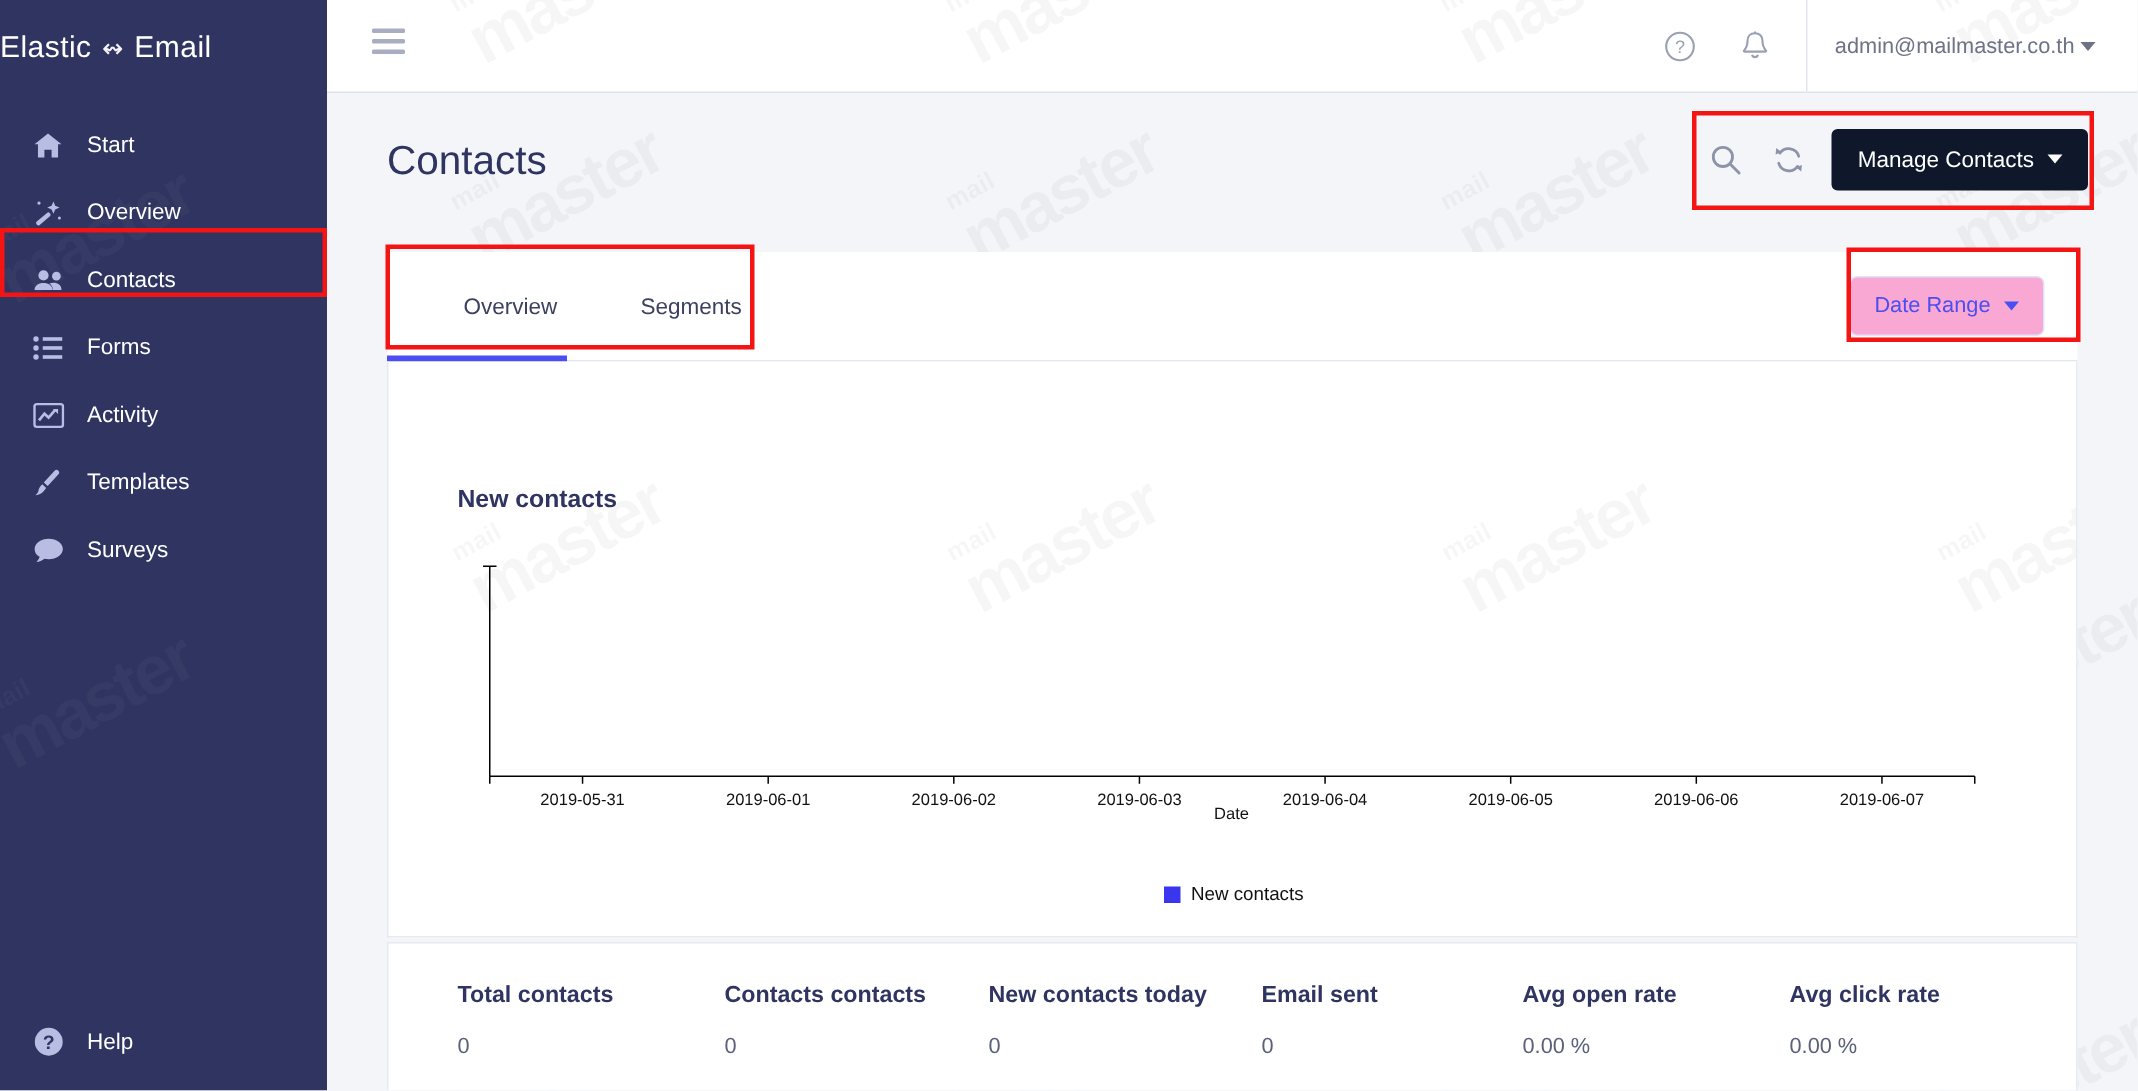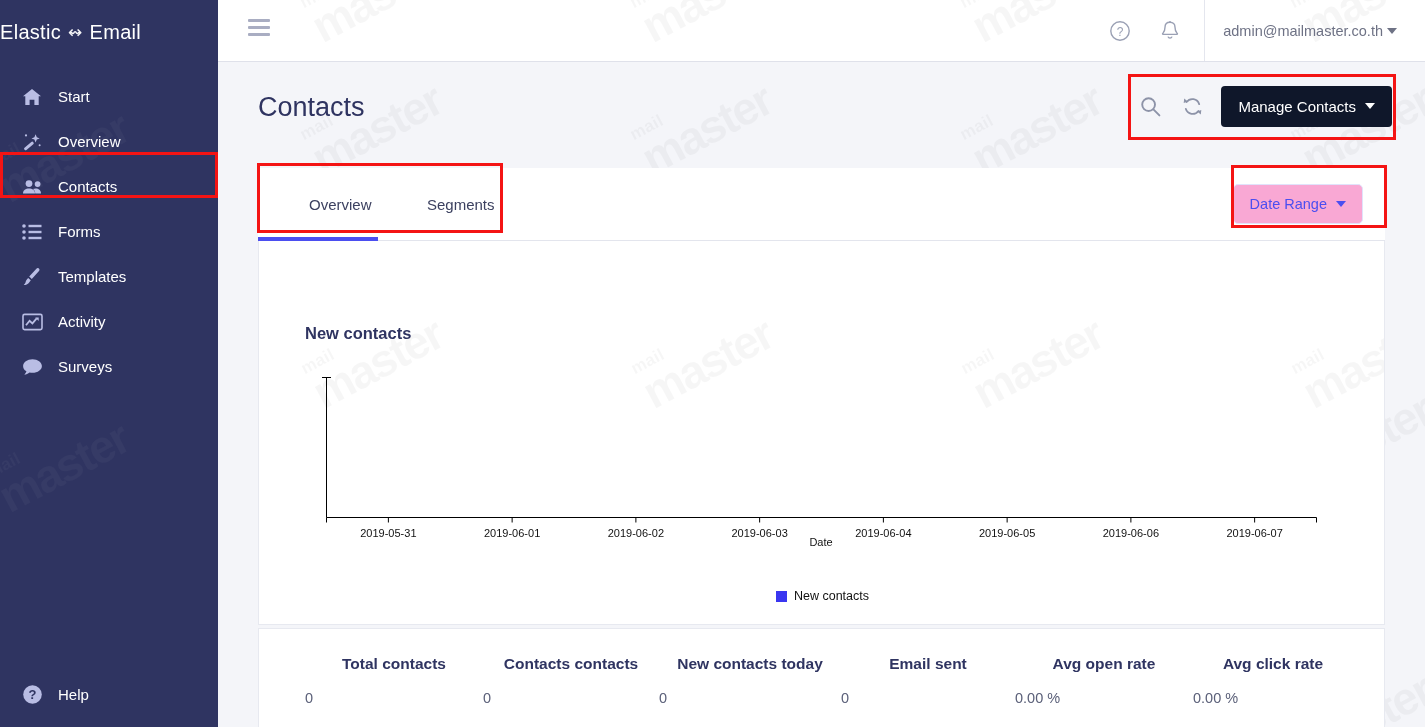--- a/index.html
+++ b/index.html
@@ -225,21 +225,21 @@
   
   #stats-card {
     position: absolute; left: 40px; top: 566px;
     width: 1127px; height: 110px;
     background: #ffffff;
     border: 1px solid #e7e9f0;
     display: flex;
     align-items: flex-start;
   }
   .stat { padding-top: 26px; }
-  .stat .k { font-size: 15.5px; color: #2f3461; font-weight: 700; white-space: nowrap; text-align: center; }
+  .stat .k { font-size: 15.5px; color: #2f3461; font-weight: 700; white-space: nowrap; }
   .stat .v { font-size: 14.5px; color: #5b6079; margin-top: 17px; }
   .s0 { margin-left: 46px; width: 178px; }
   .s1 { width: 176px; }
   .s2 { width: 182px; }
   .s3 { width: 174px; }
   .s4 { width: 178px; }
   .s5 { width: 160px; }
 
   .axis-txt {
     font-family: "Liberation Sans", sans-serif;
@@ -306,37 +306,37 @@
               <rect fill="currentColor" x="6.5" y="0.8" width="13" height="2.4"></rect>
               <rect fill="currentColor" x="6.5" y="6.8" width="13" height="2.4"></rect>
               <rect fill="currentColor" x="6.5" y="12.8" width="13" height="2.4"></rect>
             </svg>
         </span>
         <span class="lbl">Forms</span>
       </div>
 
       <div class="nav-item">
         <span class="ic">
-          <svg width="20" height="20" viewBox="0 0 20 20">
-              <path fill="currentColor" d="M16.8 1.6c.9.8.9 1.6.2 2.5L9.8 12 7.2 9.6 14.4 1.8c.7-.8 1.5-1 2.4-.2z"></path>
-              <path fill="currentColor" d="M6.2 10.9l2.6 2.4-2 2.6c-1 1.3-3.2 2.3-5.1 2.2 1-1 1.8-2 2-3.3.2-1.1 1.1-2.6 2.5-3.9z"></path>
-            </svg>
-        </span>
-        <span class="lbl">Templates</span>
-      </div>
-
-      <div class="nav-item">
-        <span class="ic">
           <svg width="21" height="18" viewBox="0 0 21 18">
               <rect fill="none" stroke="currentColor" stroke-width="1.6" x="1" y="1.4" width="19" height="15.2" rx="1.6"></rect>
               <path fill="none" stroke="currentColor" stroke-width="1.8" d="M4 12.2l3.6-4.4 2.8 2.6 4.3-5"></path>
               <path fill="currentColor" d="M13.3 4.6h3.4V8z"></path>
             </svg>
         </span>
         <span class="lbl">Activity</span>
+      </div>
+
+      <div class="nav-item">
+        <span class="ic">
+          <svg width="20" height="20" viewBox="0 0 20 20">
+              <path fill="currentColor" d="M16.8 1.6c.9.8.9 1.6.2 2.5L9.8 12 7.2 9.6 14.4 1.8c.7-.8 1.5-1 2.4-.2z"></path>
+              <path fill="currentColor" d="M6.2 10.9l2.6 2.4-2 2.6c-1 1.3-3.2 2.3-5.1 2.2 1-1 1.8-2 2-3.3.2-1.1 1.1-2.6 2.5-3.9z"></path>
+            </svg>
+        </span>
+        <span class="lbl">Templates</span>
       </div>
 
       <div class="nav-item">
         <span class="ic">
           <svg width="21" height="18" viewBox="0 0 21 18">
               <path fill="currentColor" d="M10.5 1.2c5.2 0 9.4 3 9.4 6.8s-4.2 6.8-9.4 6.8c-1 0-2-.1-2.9-.3-1.5 1.2-3.4 2-5.3 2.2.9-1 1.8-2.2 2.1-3.5C2 12 1.1 10.1 1.1 8 1.1 4.2 5.3 1.2 10.5 1.2z"></path>
             </svg>
         </span>
         <span class="lbl">Surveys</span>
       </div>

